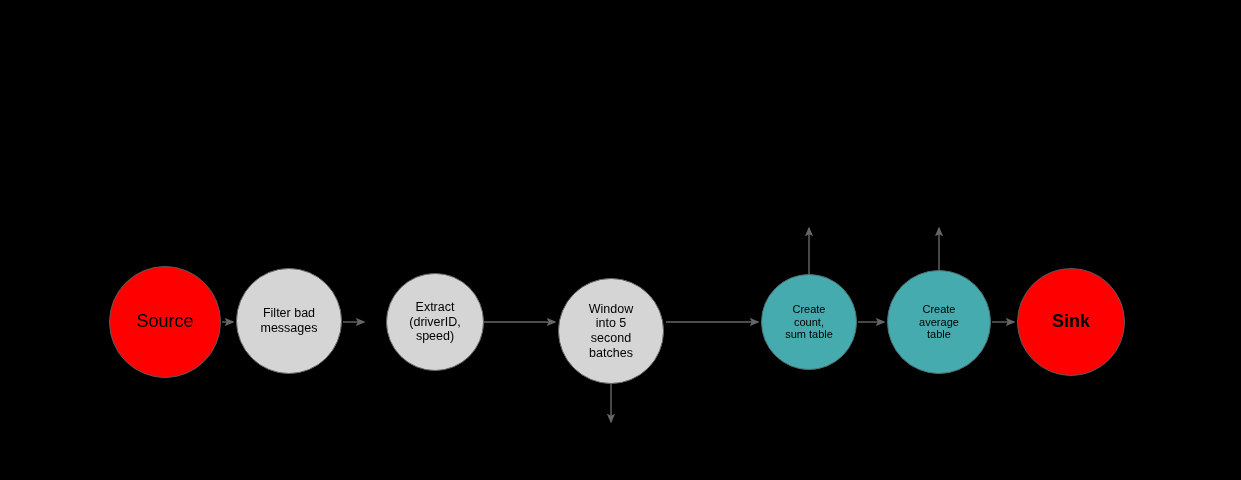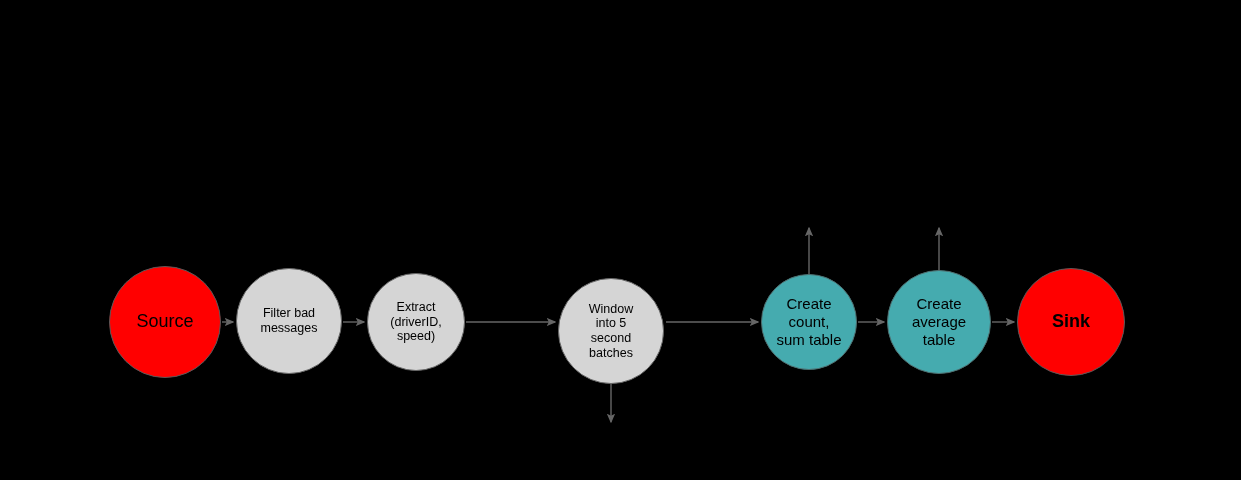--- a/index.html
+++ b/index.html
@@ -44,21 +44,21 @@
     justify-content: center;
   }
   .node.process {
     background: #D5D5D5;
     border: 1px solid #666666;
     font-size: 12.5px;
   }
   .node.table-node {
     background: #45ABAF;
     border: 1px solid #4f6f70;
-    font-size: 15px;
+    font-size: 11px;
   }
   svg.edges {
     position: absolute;
     left: 0;
     top: 0;
     width: 1241px;
     height: 480px;
     pointer-events: none;
   }
 </style>
@@ -87,21 +87,21 @@
   </svg>
 
   <div id="node-layer">
       <div class="node terminal" style="left: 109px; top: 266px; width: 112px; height: 112px;">
         <span class="label">Source</span>
       </div>
       <div class="node process" style="left: 236px; top: 268px; width: 106px; height: 106px;">
         <span class="label">Filter bad
 messages</span>
       </div>
-      <div class="node process" style="left: 367px; top: 273px; width: 98px; height: 98px;">
+      <div class="node process" style="left: 386px; top: 273px; width: 98px; height: 98px;">
         <span class="label">Extract
 (driverID,
 speed)</span>
       </div>
       <div class="node process" style="left: 558px; top: 278px; width: 106px; height: 106px;">
         <span class="label">Window
 into 5
 second
 batches</span>
       </div>

